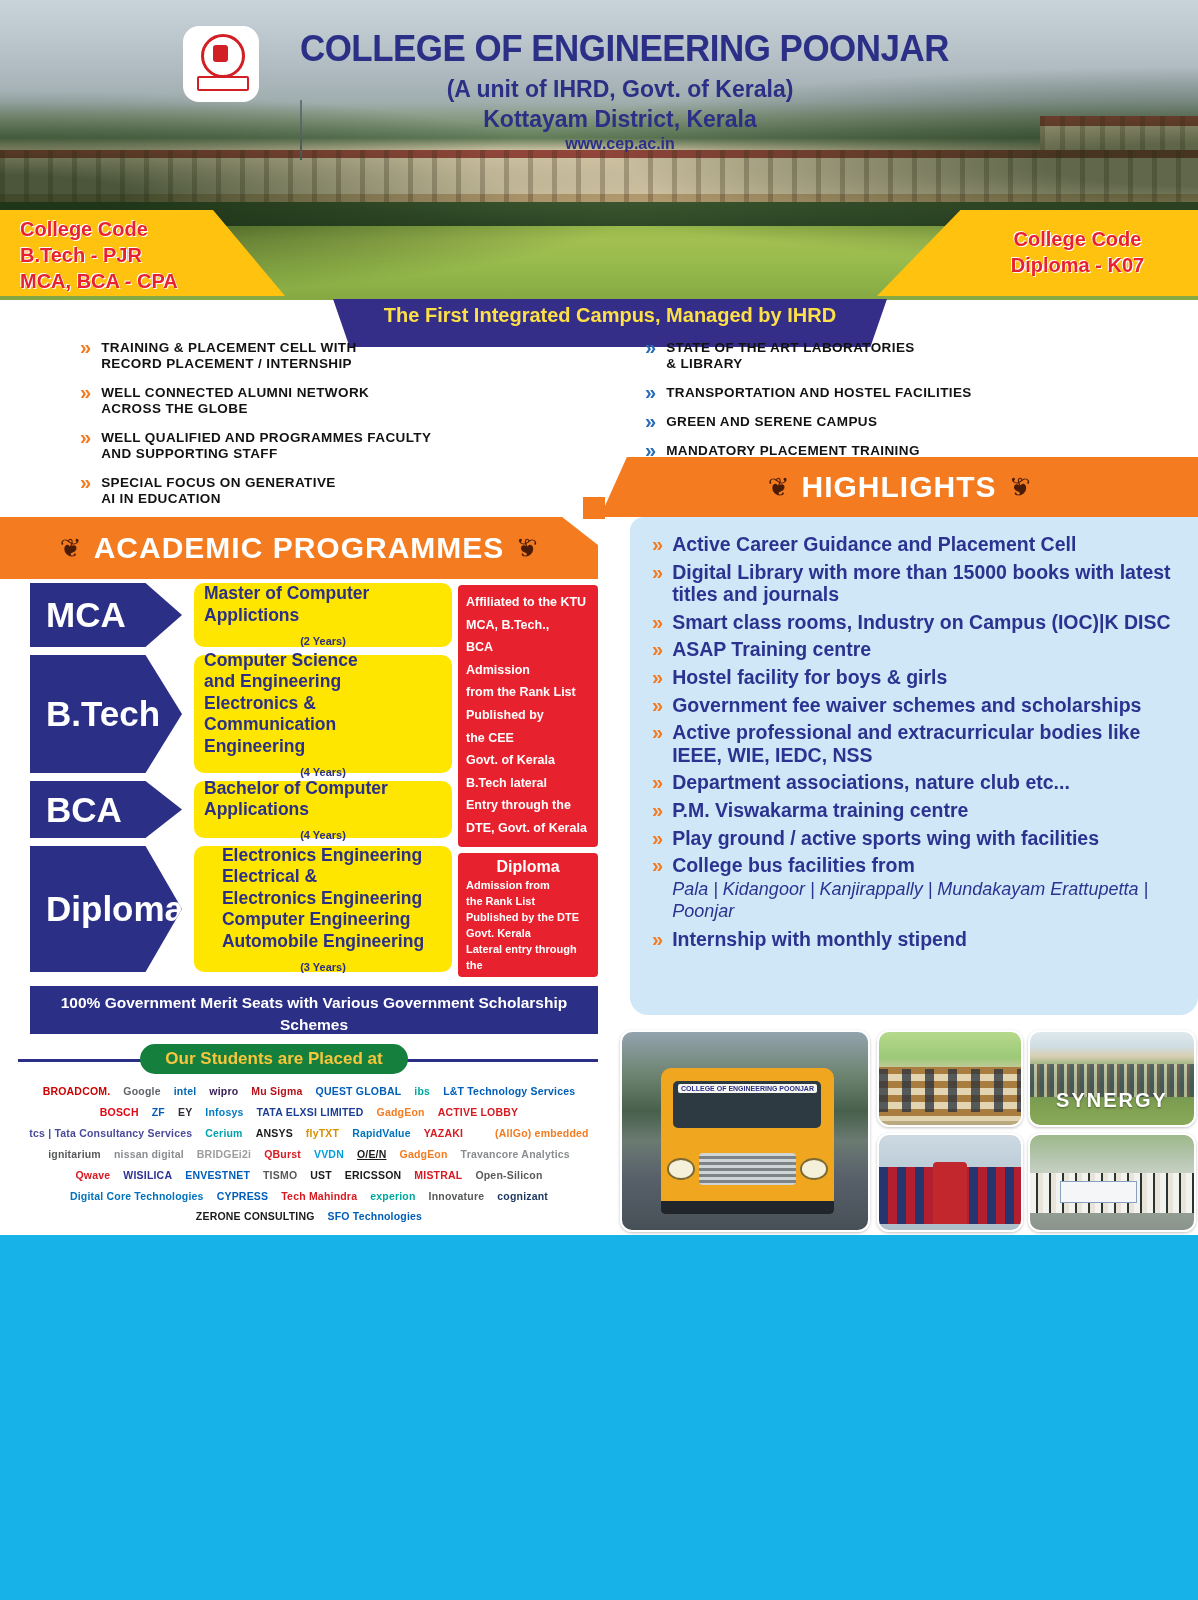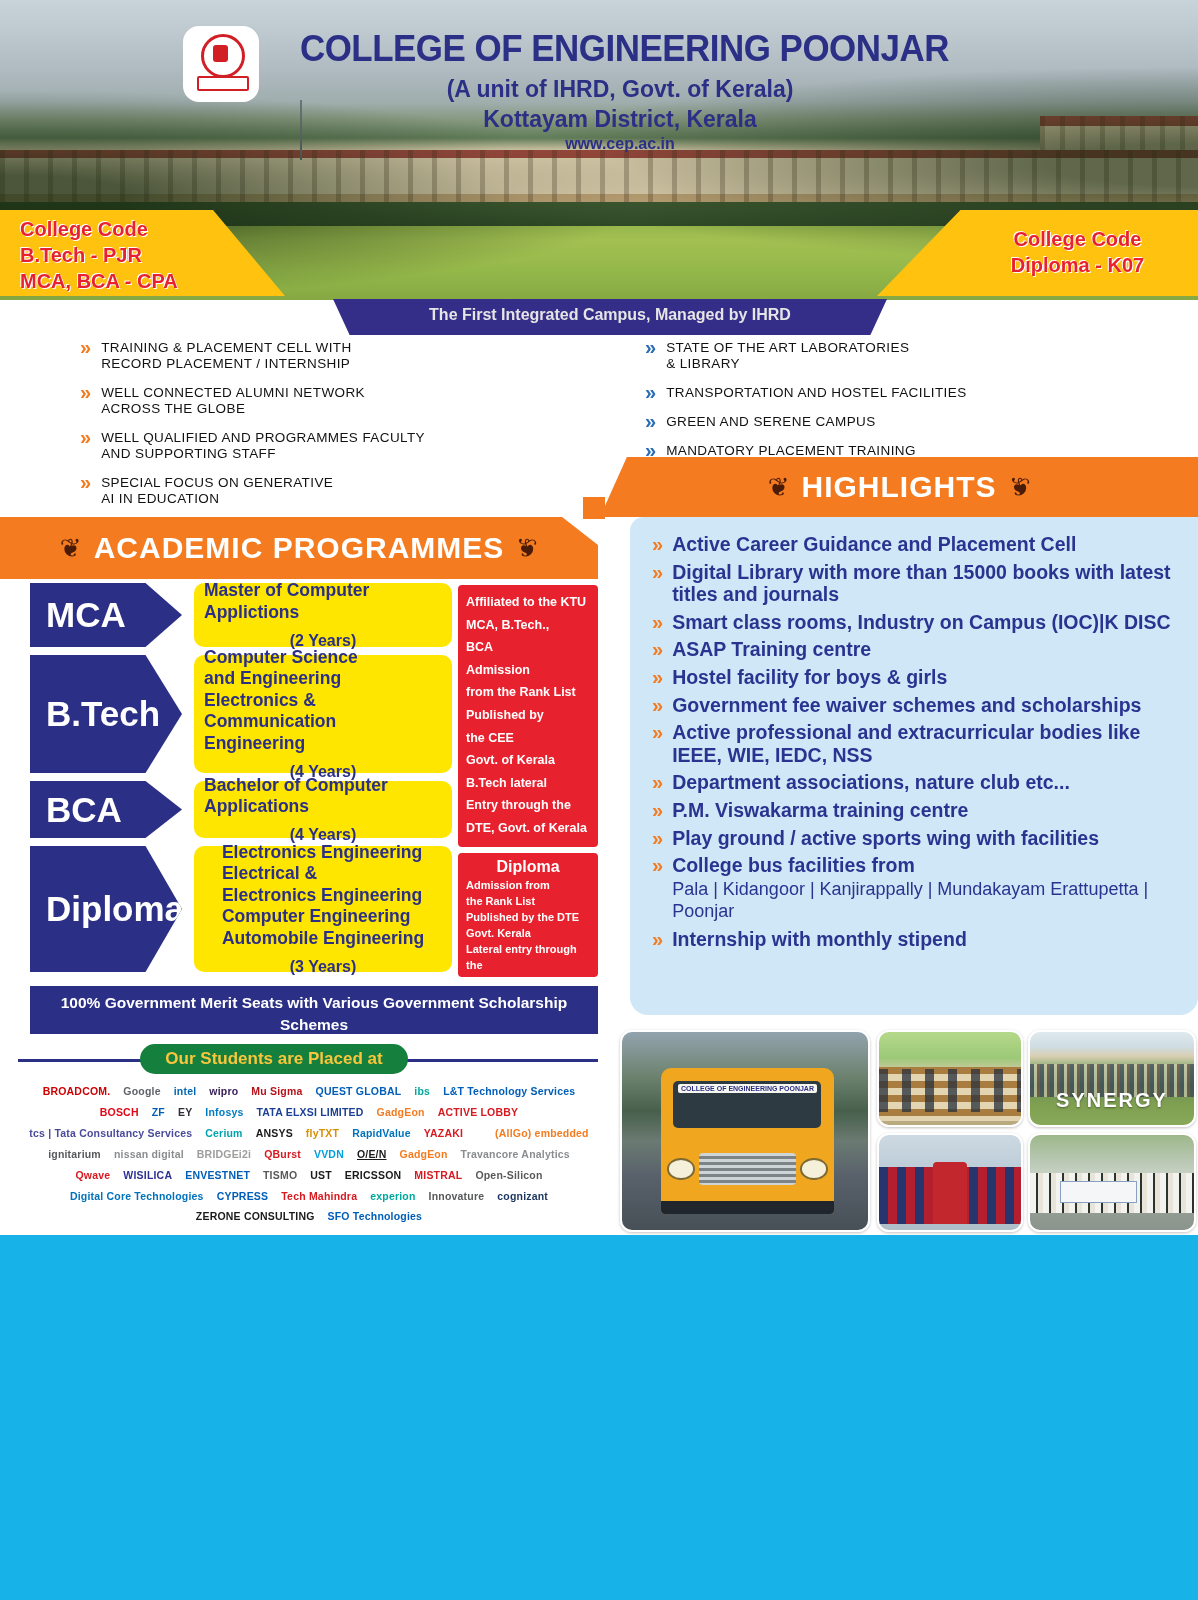--- a/index.html
+++ b/index.html
@@ -43,33 +43,33 @@
 
   
   .code-left{position:absolute;left:0;top:210px;width:300px;height:86px;background:#ffc20e;
     clip-path:polygon(0 0,71% 0,95% 100%,0 100%);color:#e8212e;font-weight:900;font-size:20px;
     line-height:1.3;padding:6px 0 0 20px;box-sizing:border-box;
     text-shadow:1px 1px 0 #fff,-1px -1px 0 #fff;}
   .code-right{position:absolute;left:877px;top:210px;width:321px;height:86px;background:#ffc20e;
     clip-path:polygon(26% 0,100% 0,100% 100%,0 100%);color:#e8212e;font-weight:900;font-size:20px;
     line-height:1.3;padding:16px 0 0 80px;box-sizing:border-box;text-align:center;
     text-shadow:1px 1px 0 #fff,-1px -1px 0 #fff;}
-  .ribbon{position:absolute;left:333px;top:299px;width:554px;height:36px;background:#352e88;
-    clip-path:polygon(0 0,100% 0,97% 100%,3% 100%);color:#e5e5e5;font-weight:800;font-size:16px;
+  .ribbon{position:absolute;left:333px;top:299px;width:554px;height:48px;background:#352e88;
+    clip-path:polygon(0 0,100% 0,97% 100%,3% 100%);color:#fde047;font-weight:800;font-size:20px;
     text-align:center;line-height:32px;}
 
   
   .feat-col{position:absolute;width:540px;}
   .feat-left{left:80px;top:340px;}
   .feat-right{left:645px;top:340px;}
   .feat{display:flex;gap:10px;margin-bottom:13px;}
   .feat .arr{font-weight:900;font-size:20px;line-height:15px;}
   .feat-left .arr{color:#f47b20;}
   .feat-right .arr{color:#2a6db5;}
-  .feat-text{font-size:13.5px;font-weight:400;color:#121212;letter-spacing:.4px;line-height:16px;
+  .feat-text{font-size:13.5px;font-weight:700;color:#121212;letter-spacing:.4px;line-height:16px;
     white-space:pre-line;}
 
   
   .notch-sq{position:absolute;left:583px;top:497px;width:22px;height:22px;background:#f47b20;}
   .acad-band{position:absolute;left:0;top:517px;width:598px;height:62px;background:#f47b20;
     clip-path:polygon(0 0,94% 0,100% 45%,100% 100%,0 100%);
     display:flex;align-items:center;justify-content:center;gap:12px;}
   .hl-band{position:absolute;left:600px;top:457px;width:598px;height:60px;background:#f47b20;
     clip-path:polygon(4.5% 0,100% 0,100% 100%,0 100%);
     display:flex;align-items:center;justify-content:center;gap:12px;}
@@ -85,41 +85,41 @@
   .prog-row:nth-of-type(3){height:57px;}
   .prog-row:nth-of-type(4){height:126px;}
   .prog-label{width:152px;background:#2b2f86;color:#fff;font-weight:900;font-size:35px;
     clip-path:polygon(0 0,76% 0,100% 50%,76% 100%,0 100%);display:flex;align-items:center;
     padding-left:16px;box-sizing:border-box;flex-shrink:0;}
   .prog-box{flex:1;background:#ffe600;border-radius:10px;color:#2b2f86;
     display:flex;flex-direction:column;justify-content:center;align-items:center;
     padding:4px 10px;box-sizing:border-box;text-align:center;}
   .prog-title{white-space:pre-line;text-align:left;display:inline-block;font-size:17.5px;
     font-weight:800;line-height:1.22;}
-  .prog-years{font-size:16px;font-weight:800;margin-top:9px;}
+  .prog-years{font-size:11px;font-weight:800;margin-top:9px;}
 
   .ktu-box{position:absolute;left:458px;top:585px;width:140px;height:262px;background:#e8212e;
     border-radius:4px;color:#fff;font-weight:800;font-size:12.5px;line-height:22.6px;
     padding:6px 8px;box-sizing:border-box;white-space:pre-line;}
   .dip-box{position:absolute;left:458px;top:853px;width:140px;height:124px;background:#e8212e;
     border-radius:4px;color:#fff;padding:5px 8px;box-sizing:border-box;}
   .dip-title{font-size:16px;font-weight:900;text-align:center;}
   .dip-body{font-size:11px;font-weight:800;line-height:1.45;white-space:pre-line;margin-top:2px;}
 
   .merit{position:absolute;left:30px;top:986px;width:568px;height:48px;background:#2b2f86;
     color:#fff;font-weight:800;font-size:15.5px;text-align:center;white-space:pre-line;
     line-height:1.42;padding-top:6px;box-sizing:border-box;}
 
   
   .hl-panel{position:absolute;left:630px;top:517px;width:568px;height:498px;background:#cfe7f7;
     border-radius:14px 0 18px 18px;padding:16px 12px 0 22px;box-sizing:border-box;}
   .hl-item{display:flex;gap:9px;margin-bottom:5px;}
   .hl-item .arr{color:#f47b20;font-weight:900;font-size:20px;line-height:22px;}
   .hl-text{font-size:19.5px;font-weight:800;color:#2b3390;line-height:1.16;}
-  .hl-sub{font-size:18px;font-weight:400;color:#2b3390;line-height:1.25;margin-top:1px;}
+  .hl-sub{font-size:18px;font-weight:400;color:#2b3390;line-height:1.25;margin-top:1px;font-style:italic;}
   .hl-sub:empty{display:none;}
 
   
   .placed{position:absolute;left:18px;top:1059px;width:580px;height:172px;background:#fff;
     border-top:3px solid #2b2f86;}
   .placed-pill{position:absolute;left:140px;top:1044px;width:268px;height:30px;background:#15803d;
     border-radius:16px;color:#f8c63d;font-weight:800;font-size:17px;text-align:center;
     line-height:30px;}
   .logo-grid{position:absolute;left:28px;top:1082px;width:562px;height:144px;display:flex;
     flex-wrap:wrap;align-content:space-around;align-items:center;justify-content:center;

